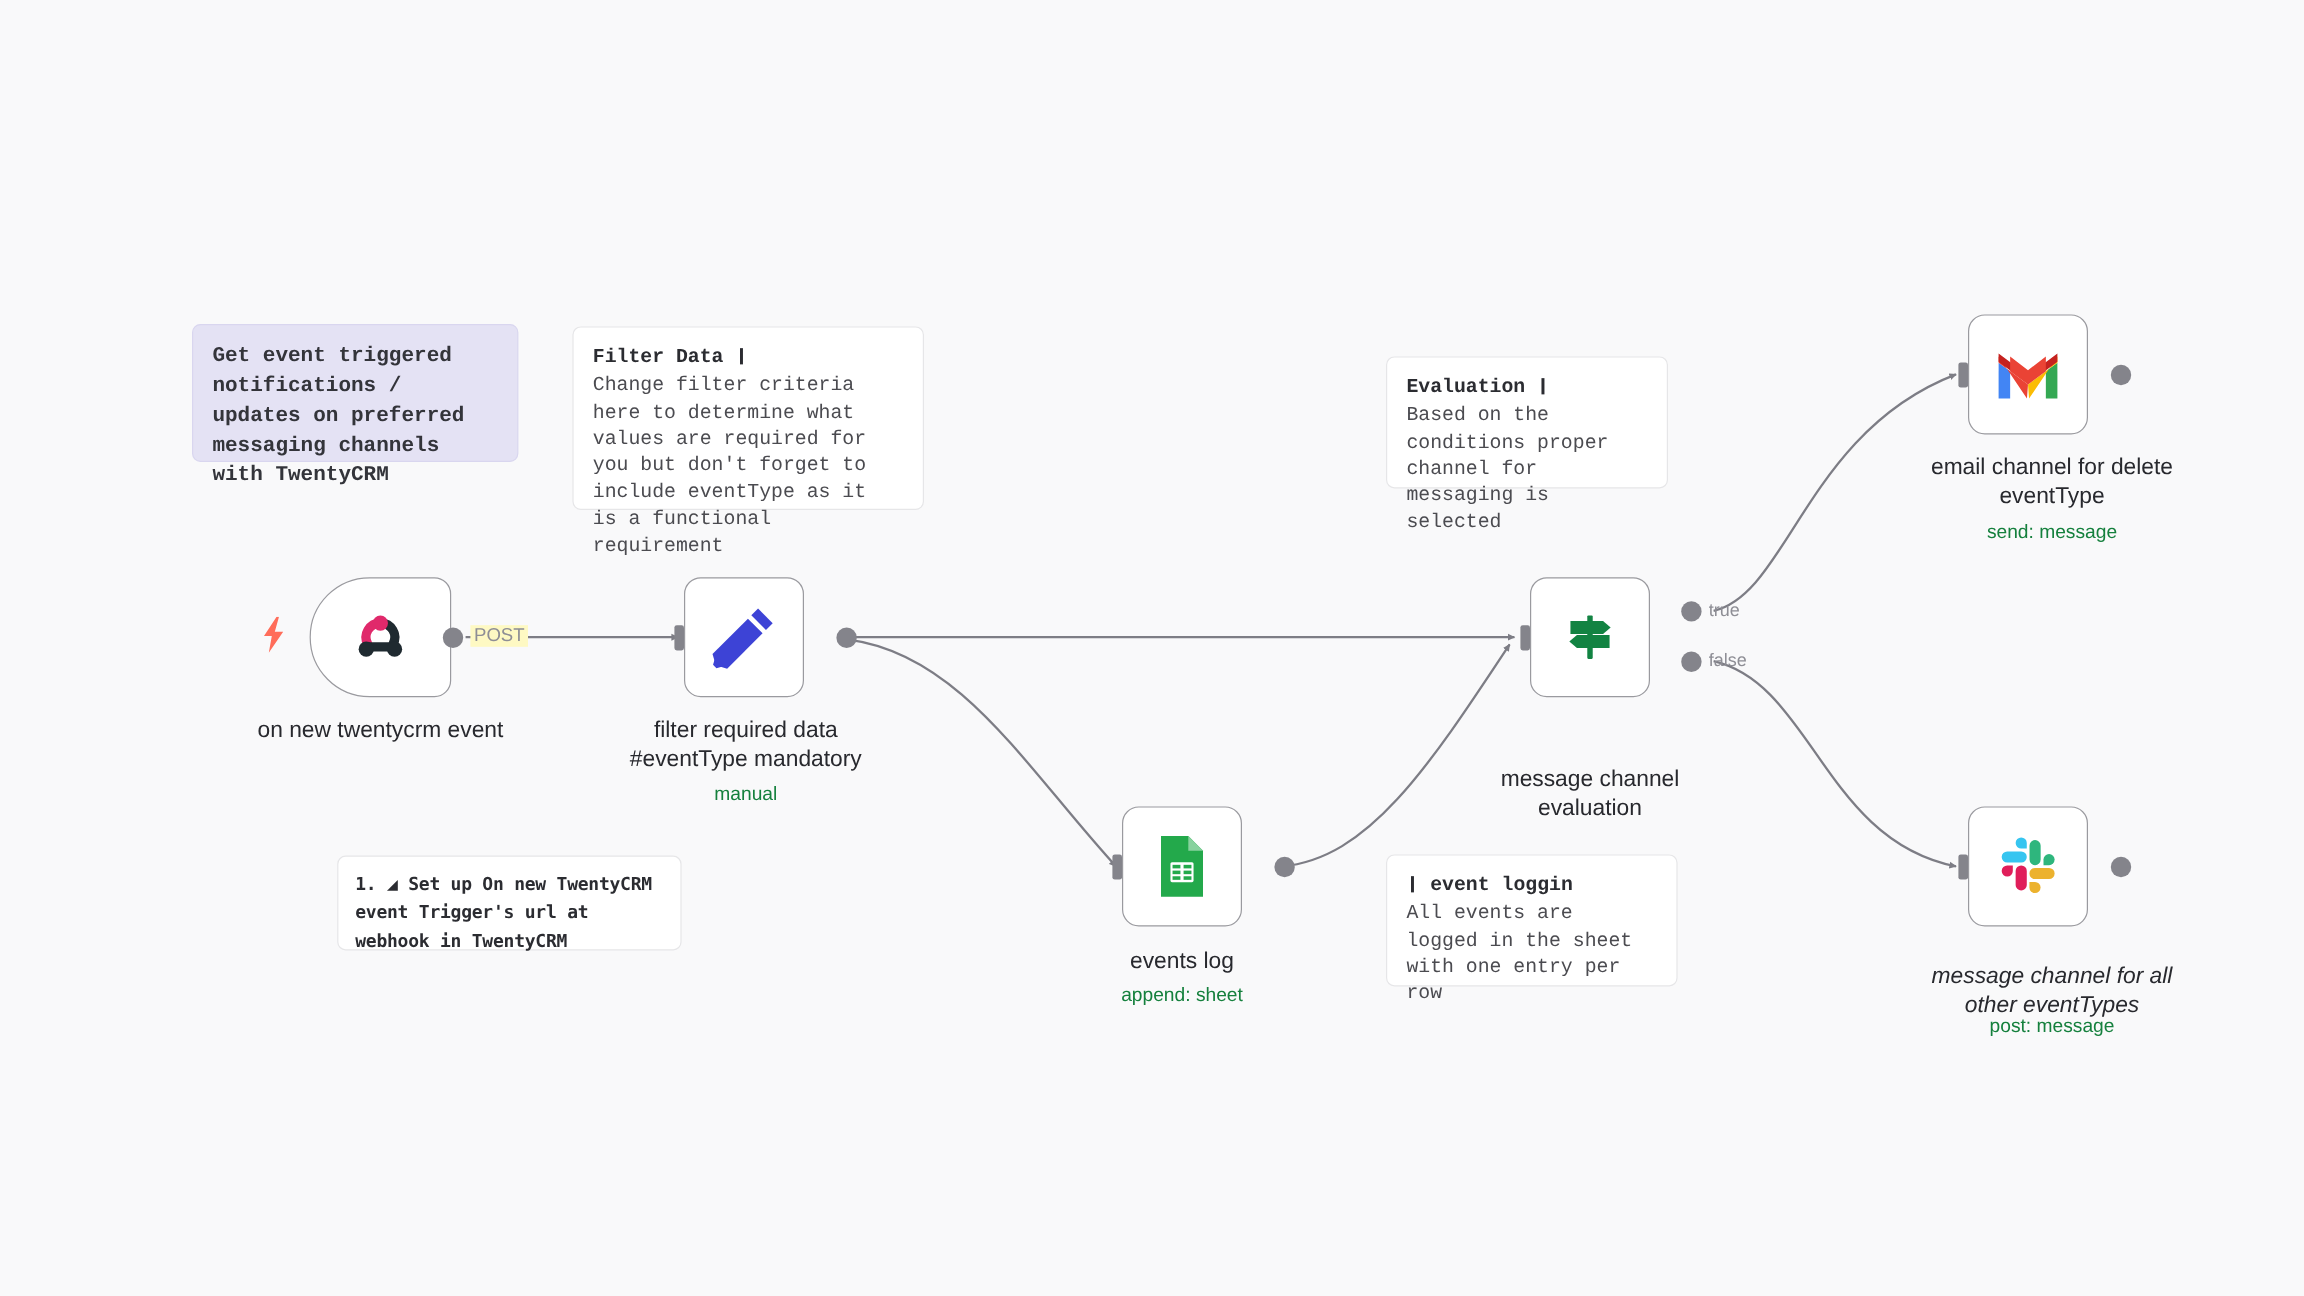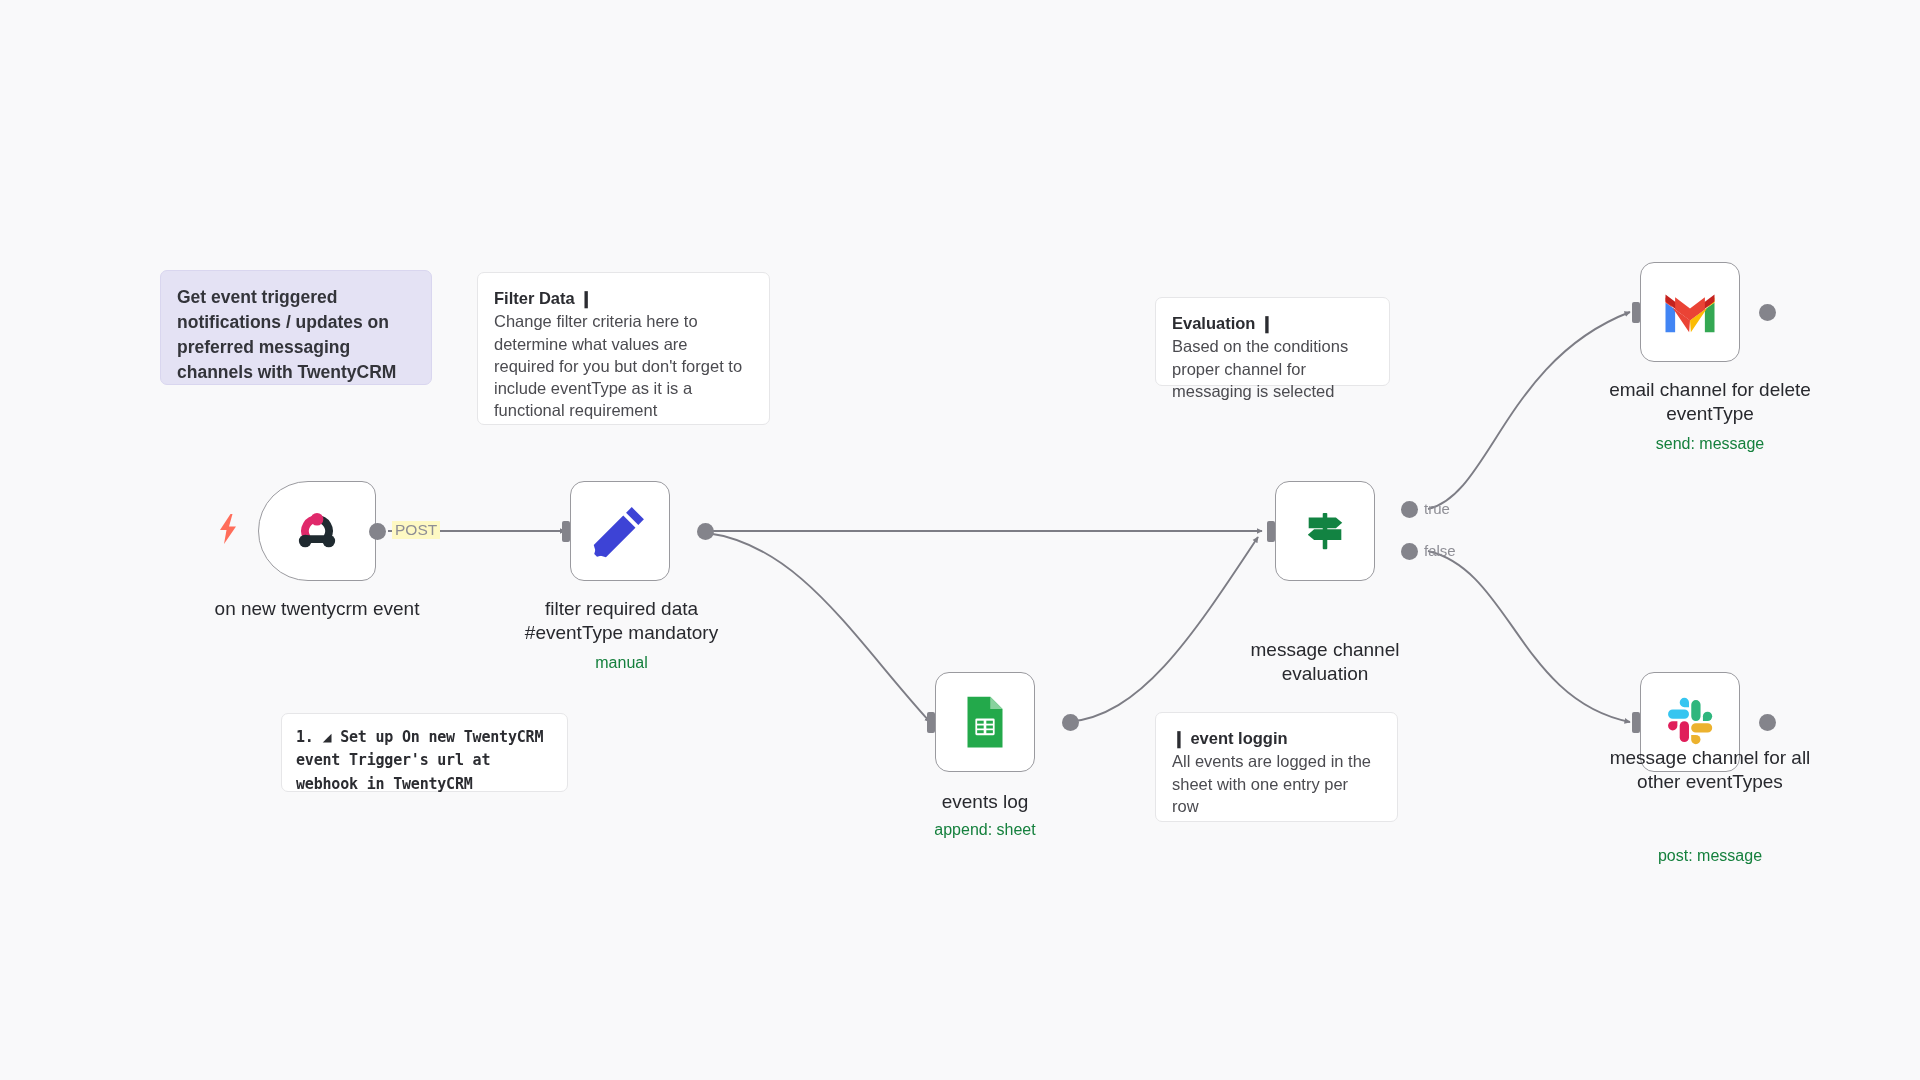--- a/index.html
+++ b/index.html
@@ -24,20 +24,21 @@
     height: 1080px;
     pointer-events: none;
   }
 
   
   .sticky {
     position: absolute;
     border-radius: 7px;
     padding: 14px 20px 16px 16px;
     line-height: 1.35;
+    font-family: Liberation Mono, monospace;
   }
   .sticky-plain {
     background: #ffffff;
     border: 1px solid #e6e6e8;
     color: #4b4b50;
     font-size: 16.5px;
   }
   .sticky-purple {
     background: #e4e2f4;
     border: 1px solid #d9d6ef;
@@ -162,21 +163,21 @@
 
   <div class="sticky sticky-purple" style="left:160px; top:270px; width:272px; height:115px;">
     <span>Get event triggered notifications / updates on preferred messaging channels with TwentyCRM</span>
   </div>
 
   <div class="sticky sticky-plain" style="left:477px; top:272px; width:293px; height:153px;">
     <span class="sticky-title">Filter Data ❙</span>
     <span>Change filter criteria here to determine what values are required for you but don't forget to include eventType as it is a functional requirement</span>
   </div>
 
-  <div class="sticky sticky-plain" style="left:1155px; top:297px; width:235px; height:89px;">
+  <div class="sticky sticky-plain" style="left:1155px; top:297px; width:235px; height:110px;">
     <span class="sticky-title">Evaluation ❙</span>
     <span>Based on the conditions proper channel for messaging is selected</span>
   </div>
 
   <div class="sticky sticky-plain" style="left:1155px; top:712px; width:243px; height:110px;">
     <span class="sticky-title">❙ event loggin</span>
     <span>All events are logged in the sheet with one entry per row</span>
   </div>
 
   <div class="sticky sticky-mono" style="left:281px; top:713px; width:287px; height:79px; padding:12px 14px;">
@@ -280,17 +281,17 @@
         <path d="M25.3 14.4 a5.5 5.5 0 1 1 5.5 -5.5 v5.5 z" fill="#36c5f0"></path>
         <path d="M25.3 17.2 a5.5 5.5 0 1 1 0 11 H11.5 a5.5 5.5 0 1 1 0 -11 z" fill="#36c5f0"></path>
         <path d="M47.3 25.3 a5.5 5.5 0 1 1 5.5 5.5 h-5.5 z" fill="#2eb67d"></path>
         <path d="M44.5 25.3 a5.5 5.5 0 1 1 -11 0 V11.5 a5.5 5.5 0 1 1 11 0 z" fill="#2eb67d"></path>
         <path d="M38.9 47.3 a5.5 5.5 0 1 1 -5.5 5.5 v-5.5 z" fill="#ecb22e"></path>
         <path d="M38.9 44.5 a5.5 5.5 0 1 1 0 -11 h13.9 a5.5 5.5 0 1 1 0 11 z" fill="#ecb22e"></path>
       </g>
     </svg>
   </div>
   <div class="port-out" style="left:1759px; top:714px;"></div>
-  <div class="node-caption" style="left:1565px; top:746px; width:290px;">message channel for all
+  <div class="node-caption" style="left:1565px; top:802px; width:290px;font-style:italic;">message channel for all
 other eventTypes</div>
   <div class="node-subcaption" style="left:1565px; top:846px; width:290px;">post: message</div>
 
 </div>
 
 </body></html>

